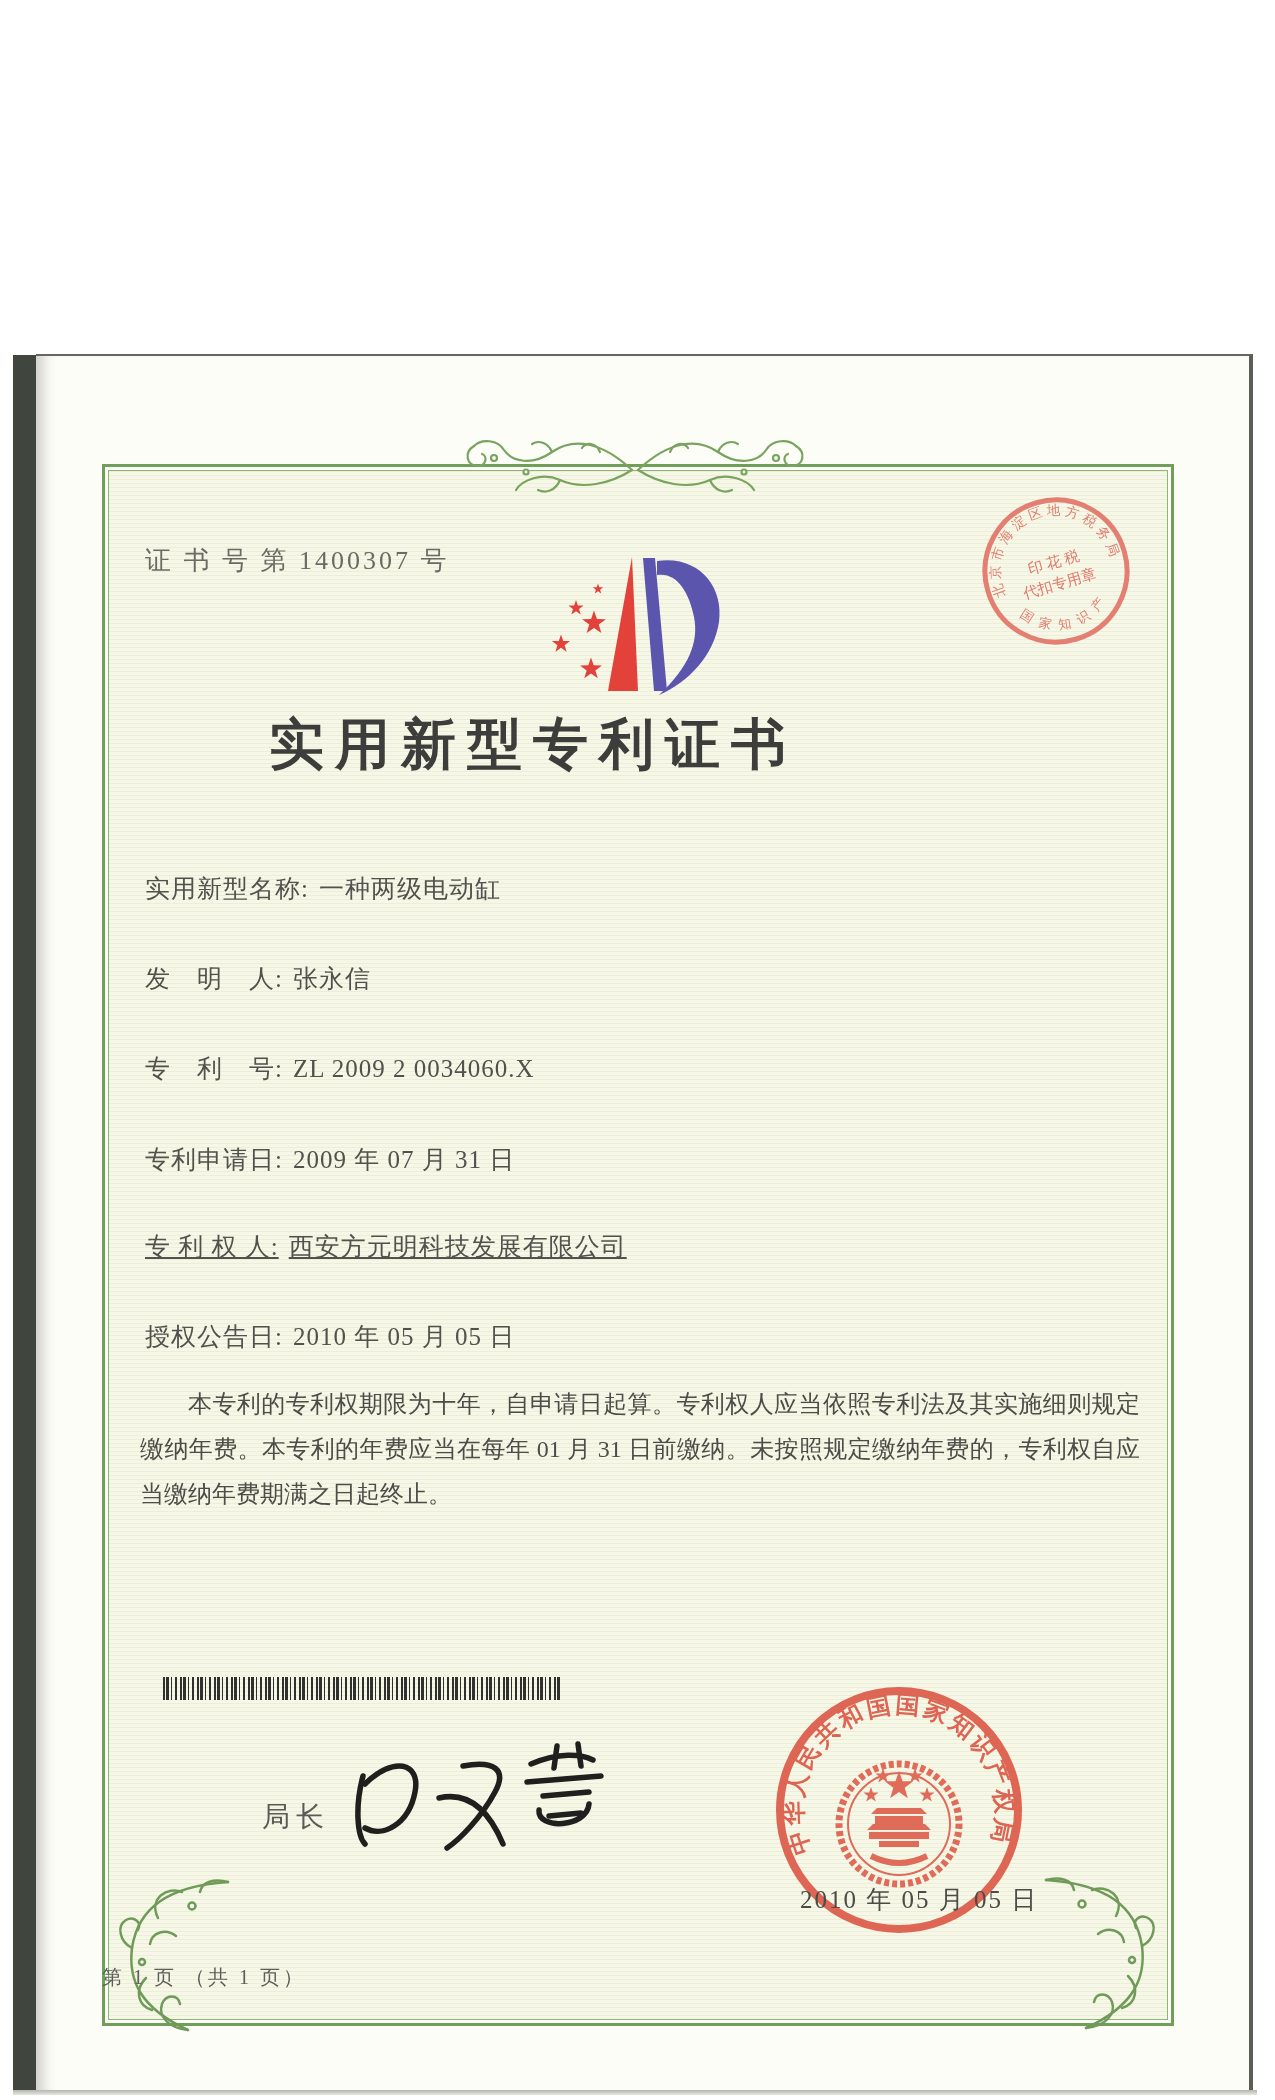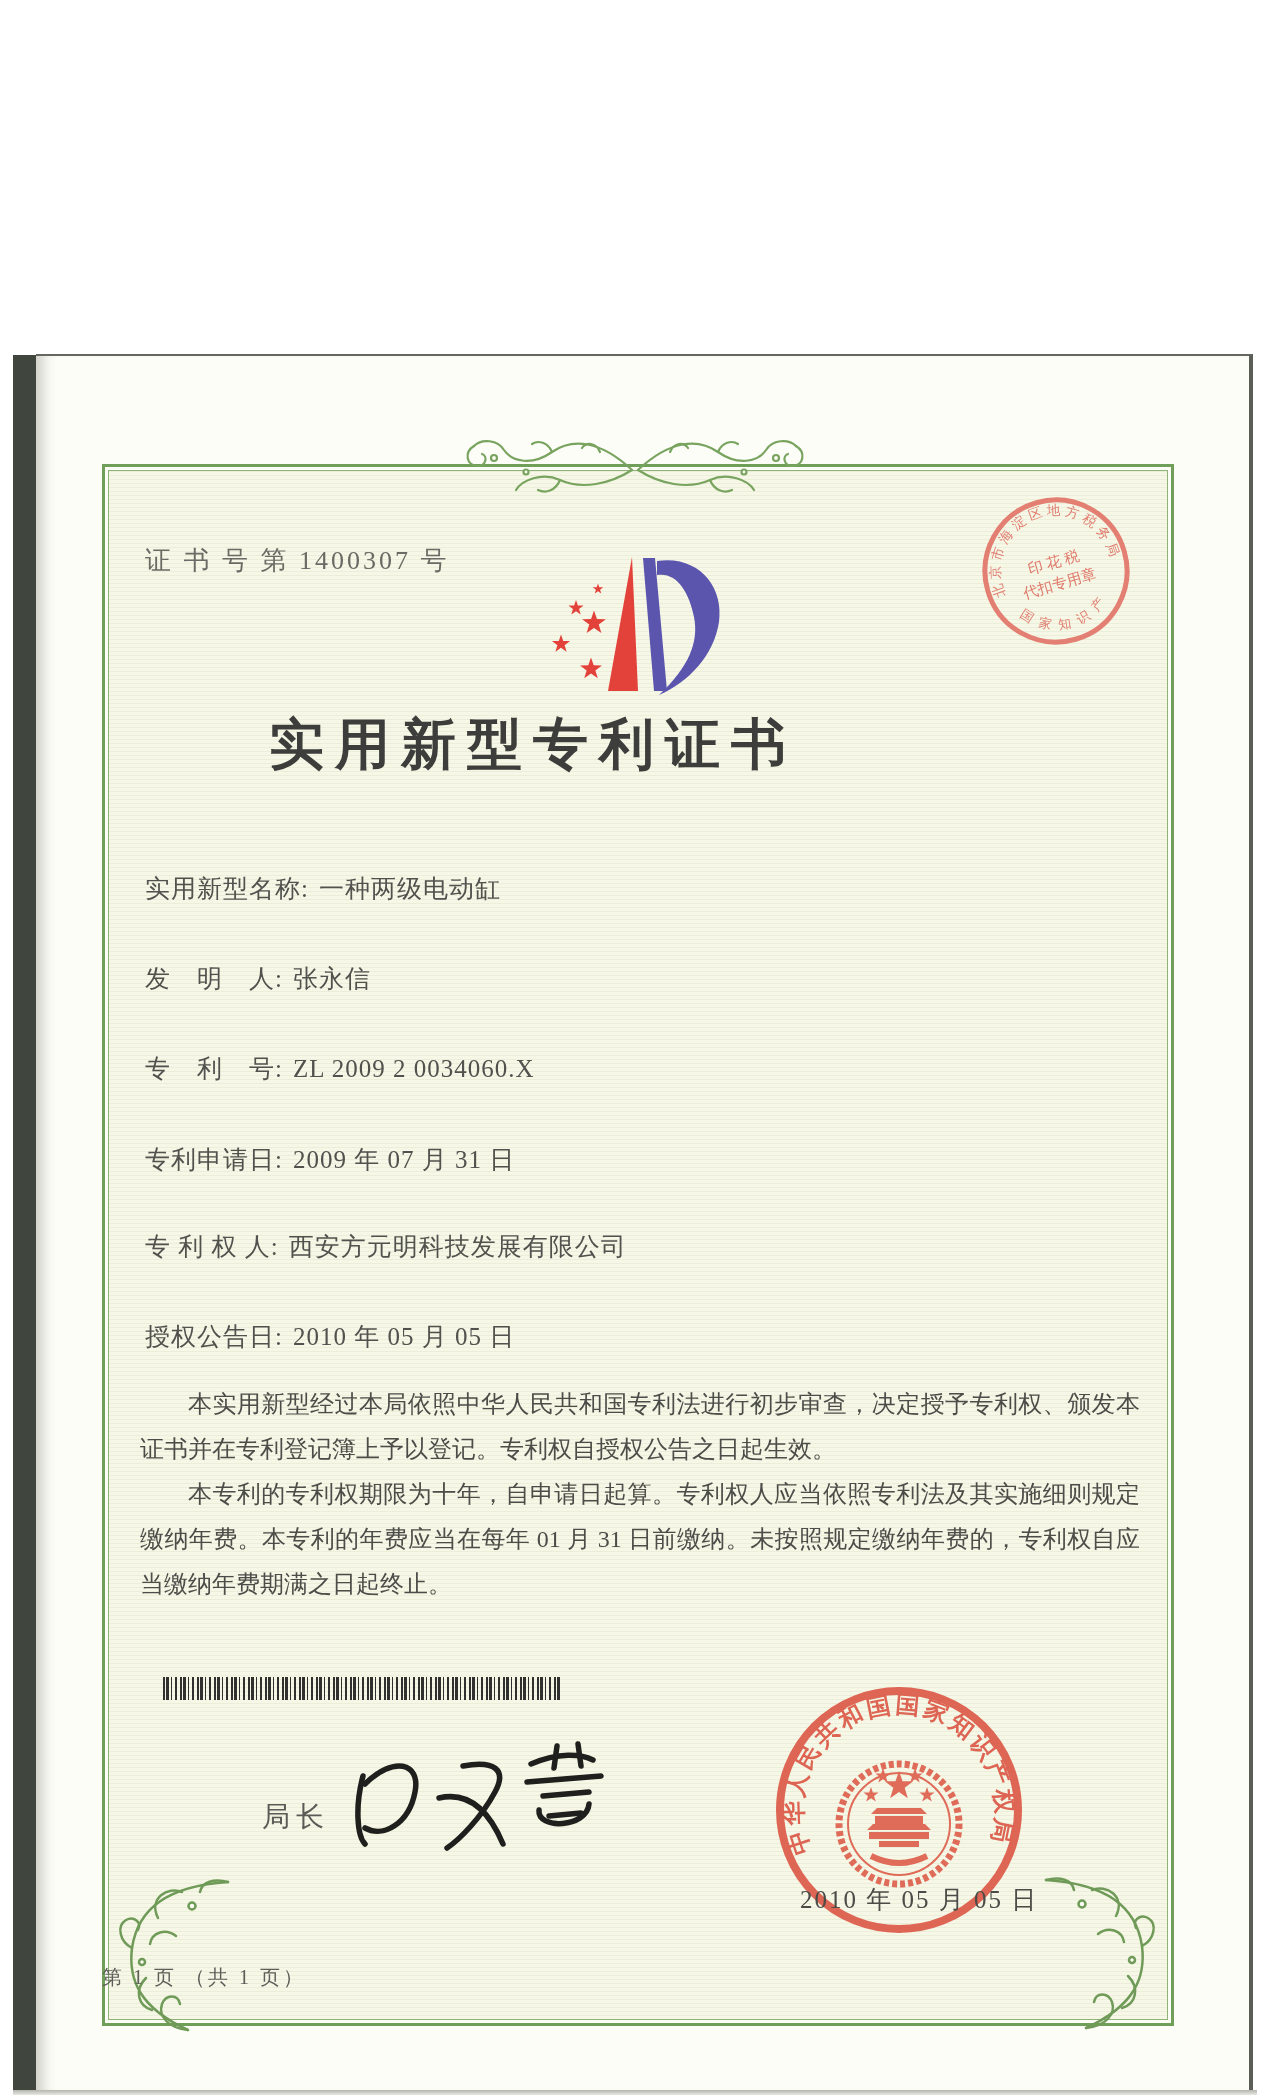--- a/index.html
+++ b/index.html
@@ -147,29 +147,28 @@
 </div>
 <div class="abs field" style="top:962px;">
   <span class="lbl">发　明　人:</span><span class="val">张永信</span>
 </div>
 <div class="abs field" style="top:1052px;">
   <span class="lbl">专　利　号:</span><span class="val">ZL 2009 2 0034060.X</span>
 </div>
 <div class="abs field" style="top:1143px;">
   <span class="lbl">专利申请日:</span><span class="val">2009 年 07 月 31 日</span>
 </div>
-<div class="abs field" style="top:1230px;">
+<div class="abs field" style="top:1230px;text-decoration:underline;">
   <span class="lbl">专 利 权 人:</span><span class="val">西安方元明科技发展有限公司</span>
 </div>
 <div class="abs field" style="top:1320px;">
   <span class="lbl">授权公告日:</span><span class="val">2010 年 05 月 05 日</span>
 </div>
 
 <div class="abs paras">
-  <p>本实用新型经过本局依照中华人民共和国专利法进行初步审查，决定授予专利权、颁发本证书并在专利登记簿上予以登记。专利权自授权公告之日起生效。</p>
   <p>本专利的专利权期限为十年，自申请日起算。专利权人应当依照专利法及其实施细则规定缴纳年费。本专利的年费应当在每年 01 月 31 日前缴纳。未按照规定缴纳年费的，专利权自应当缴纳年费期满之日起终止。</p>
 </div>
 
 <div class="abs barcode"></div>
 
 <div class="abs commissioner">局长</div>
 <svg class="abs signature" viewBox="0 0 290 150">
   <g fill="none" stroke="#1f1f1d" stroke-width="5.5" stroke-linecap="round">
     <path d="M28,40 C20,70 22,100 30,108"></path>
     <path d="M30,48 C58,20 86,26 80,56 C74,88 48,102 30,92"></path>

